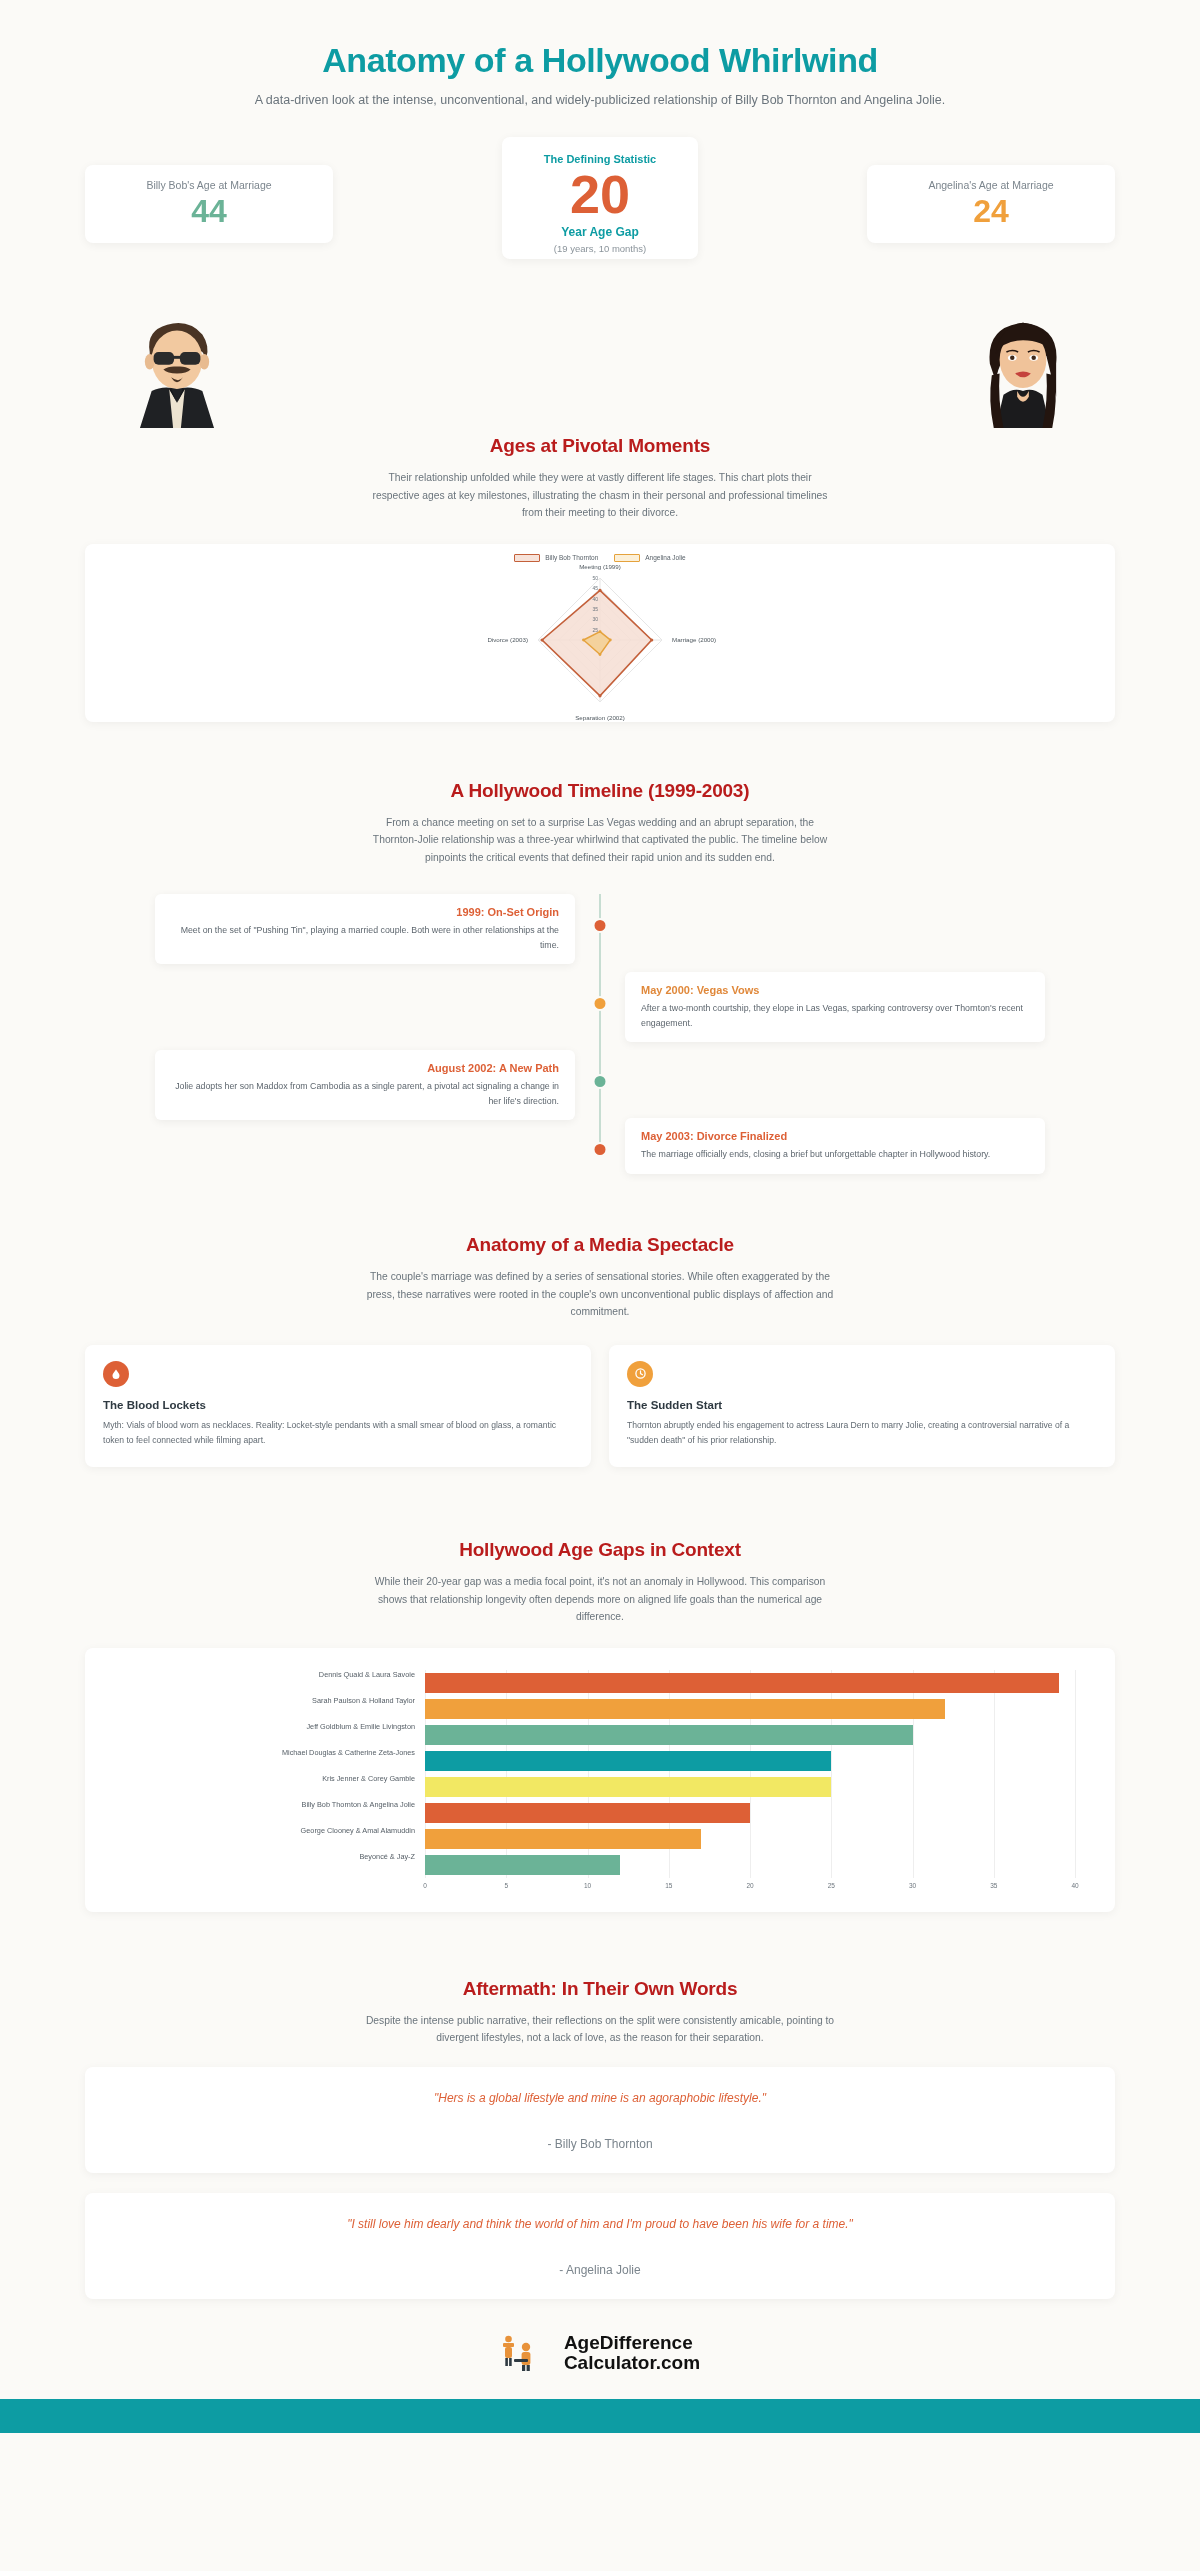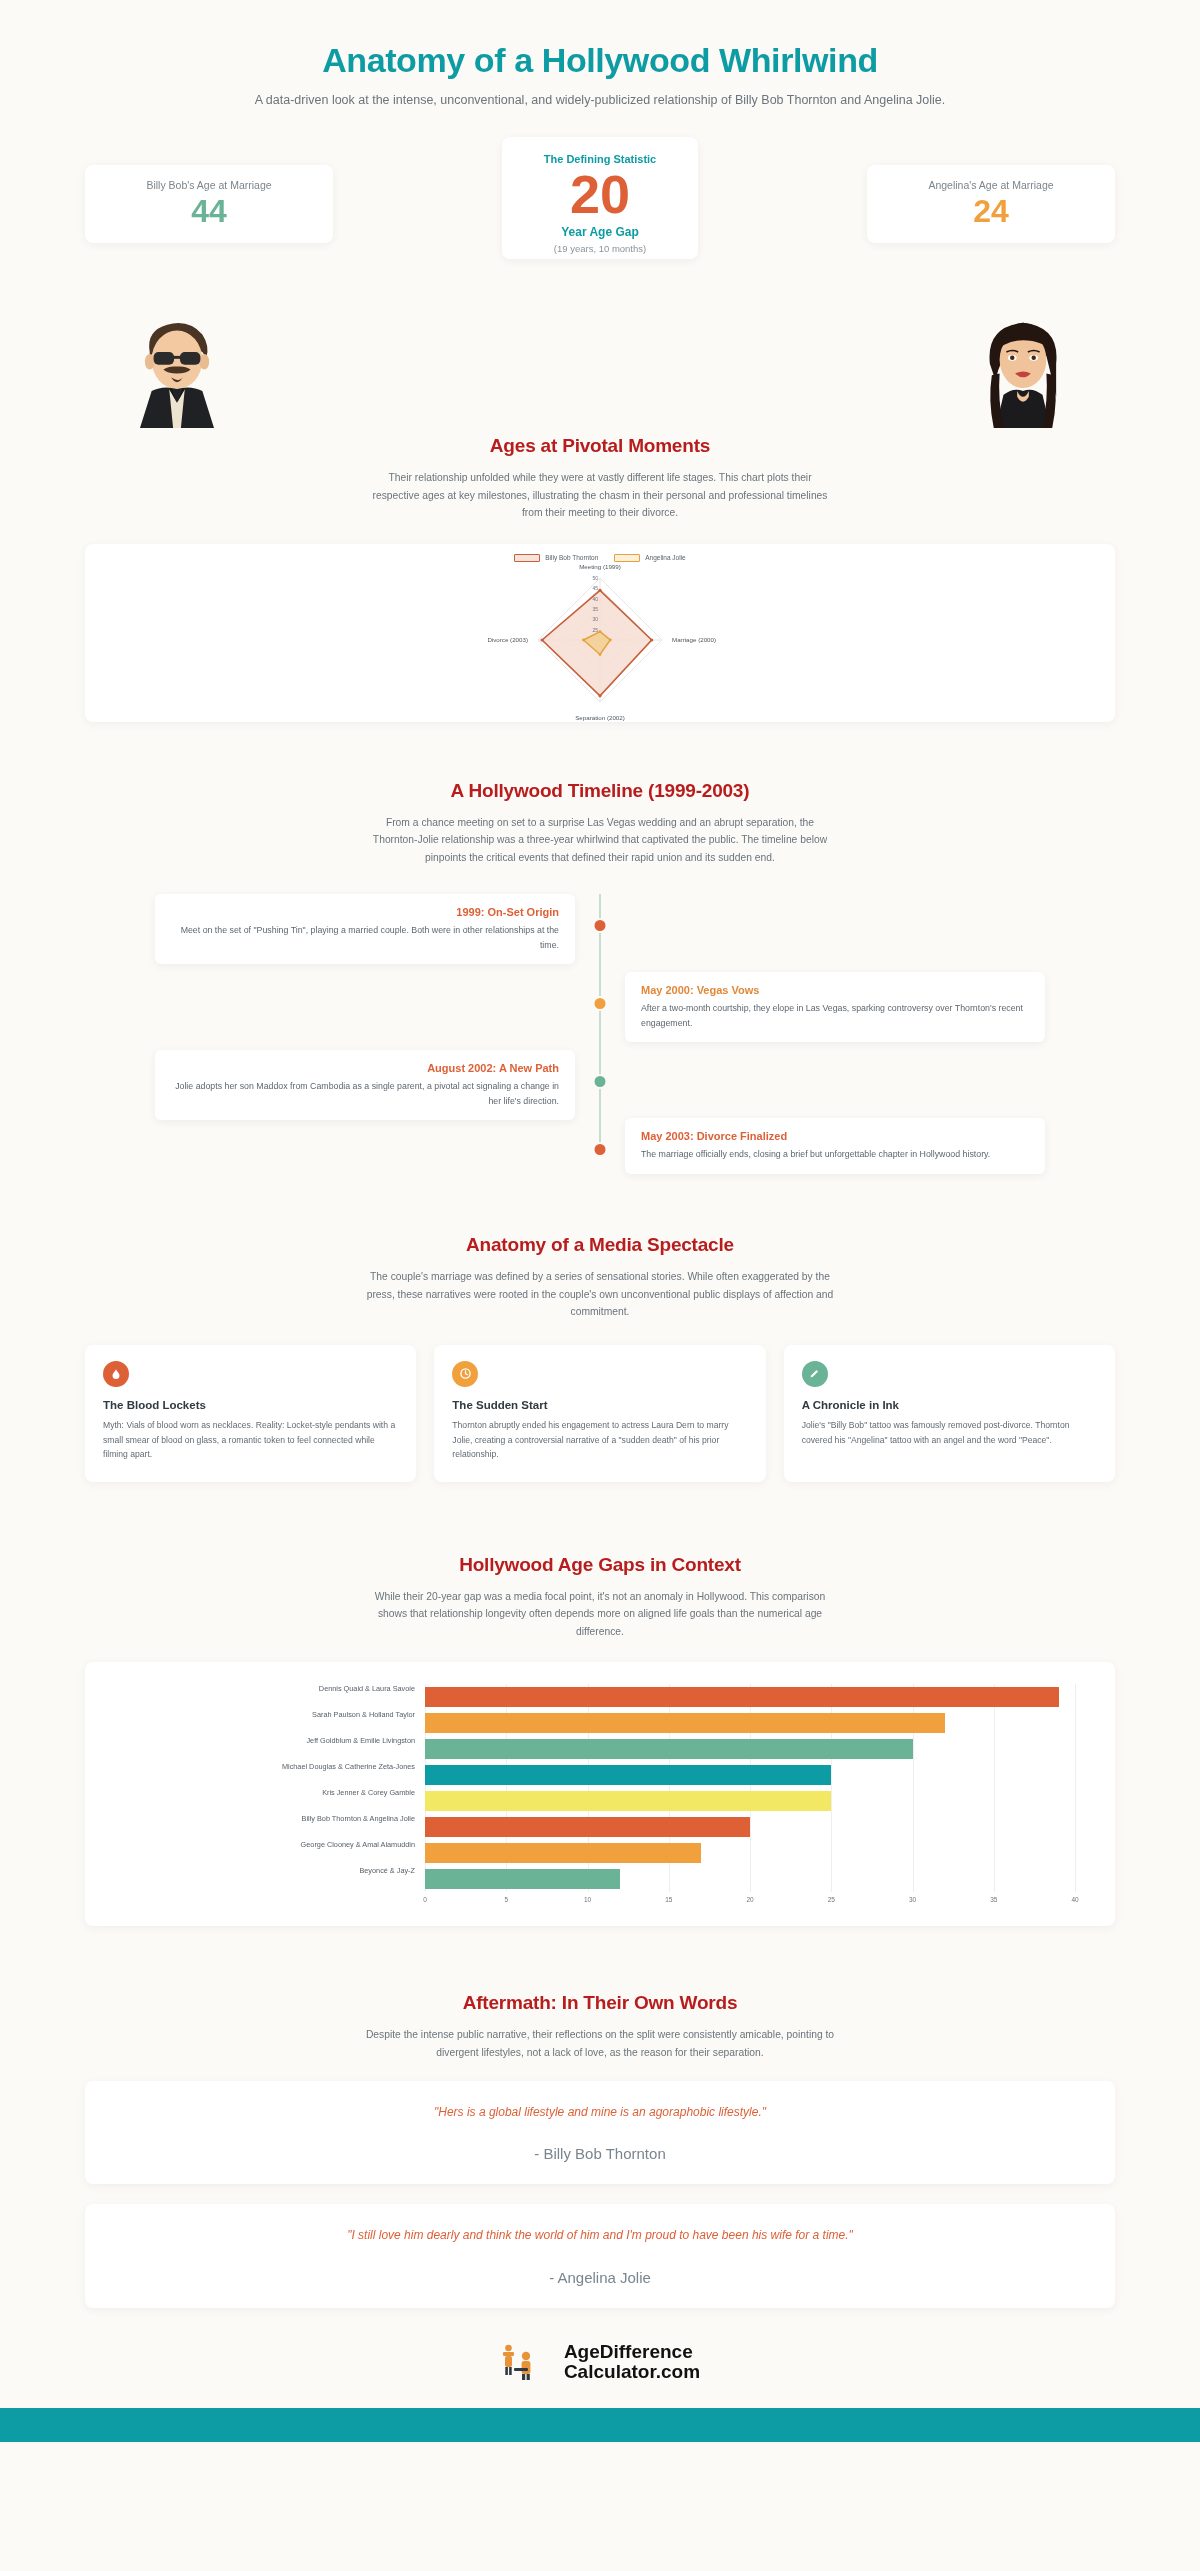--- a/index.html
+++ b/index.html
@@ -128,21 +128,21 @@
     top: 4px;
   }
   .gridline { position: absolute; top: 0; bottom: 0; width: 1px; background: #eeeeee; }
 
   
   .quote {
     background: #fff; border-radius: 8px; margin: 20px 85px 0; padding: 22px 30px;
     text-align: center; box-shadow: 0 2px 10px rgba(0,0,0,0.05);
   }
   .quote .q { font-size: 12px; font-style: italic; color: #dd6036; line-height: 1.6; }
-  .quote .a { font-size: 15px; color: #7b858d; margin-top: 23px; }
+  .quote .a { font-size: 12px; color: #7b858d; margin-top: 29px; }
 
   
   .footer { text-align: center; padding: 34px 0 22px; }
   .brand { display: inline-flex; align-items: center; gap: 24px; }
   .brand .bt { text-align: left; line-height: 1.05; }
   .brand .bt .l1 { font-size: 19px; font-weight: 800; color: #111; }
   .brand .bt .l2 { font-size: 19px; font-weight: 800; color: #111; }
   .tealband { height: 34px; background: #0d9ca3; }
 </style>
 </head>
@@ -328,30 +328,20 @@
       <div class="circ" style="background:#f0a03c">
         <svg width="13" height="13" viewBox="0 0 13 13">
           <circle cx="6.5" cy="6.5" r="4.6" fill="none" stroke="#fff" stroke-width="1.3"></circle>
           <path d="M6.5 3.8 V6.6 L8.5 7.8" stroke="#fff" stroke-width="1.2" fill="none" stroke-linecap="round"></path>
         </svg>
       </div>
       <h3>The Sudden Start</h3>
       <p>Thornton abruptly ended his engagement to actress Laura Dern to marry Jolie, creating a controversial narrative of a "sudden death" of his prior relationship.</p>
     </div>
 
-    <div class="mcard">
-      <div class="circ" style="background:#6bb397">
-        <svg width="13" height="13" viewBox="0 0 13 13">
-          <path d="M2.6 10.4 L3.3 8.2 L8.6 2.9 L10.1 4.4 L4.8 9.7 Z" fill="#fff"></path>
-          <path d="M8.6 2.9 L10.1 4.4" stroke="#6bb397" stroke-width="0.7"></path>
-        </svg>
-      </div>
-      <h3>A Chronicle in Ink</h3>
-      <p>Jolie's "Billy Bob" tattoo was famously removed post-divorce. Thornton covered his "Angelina" tattoo with an angel and the word "Peace".</p>
-    </div>
   </div>
 
   <div class="section" style="margin-top:72px">
     <h2>Hollywood Age Gaps in Context</h2>
     <p class="desc">While their 20-year gap was a media focal point, it's not an anomaly in Hollywood. This comparison shows that relationship longevity often depends more on aligned life goals than the numerical age difference.</p>
   </div>
 
   <div class="panel">
     <div class="barwrap">
       <div id="bars">

